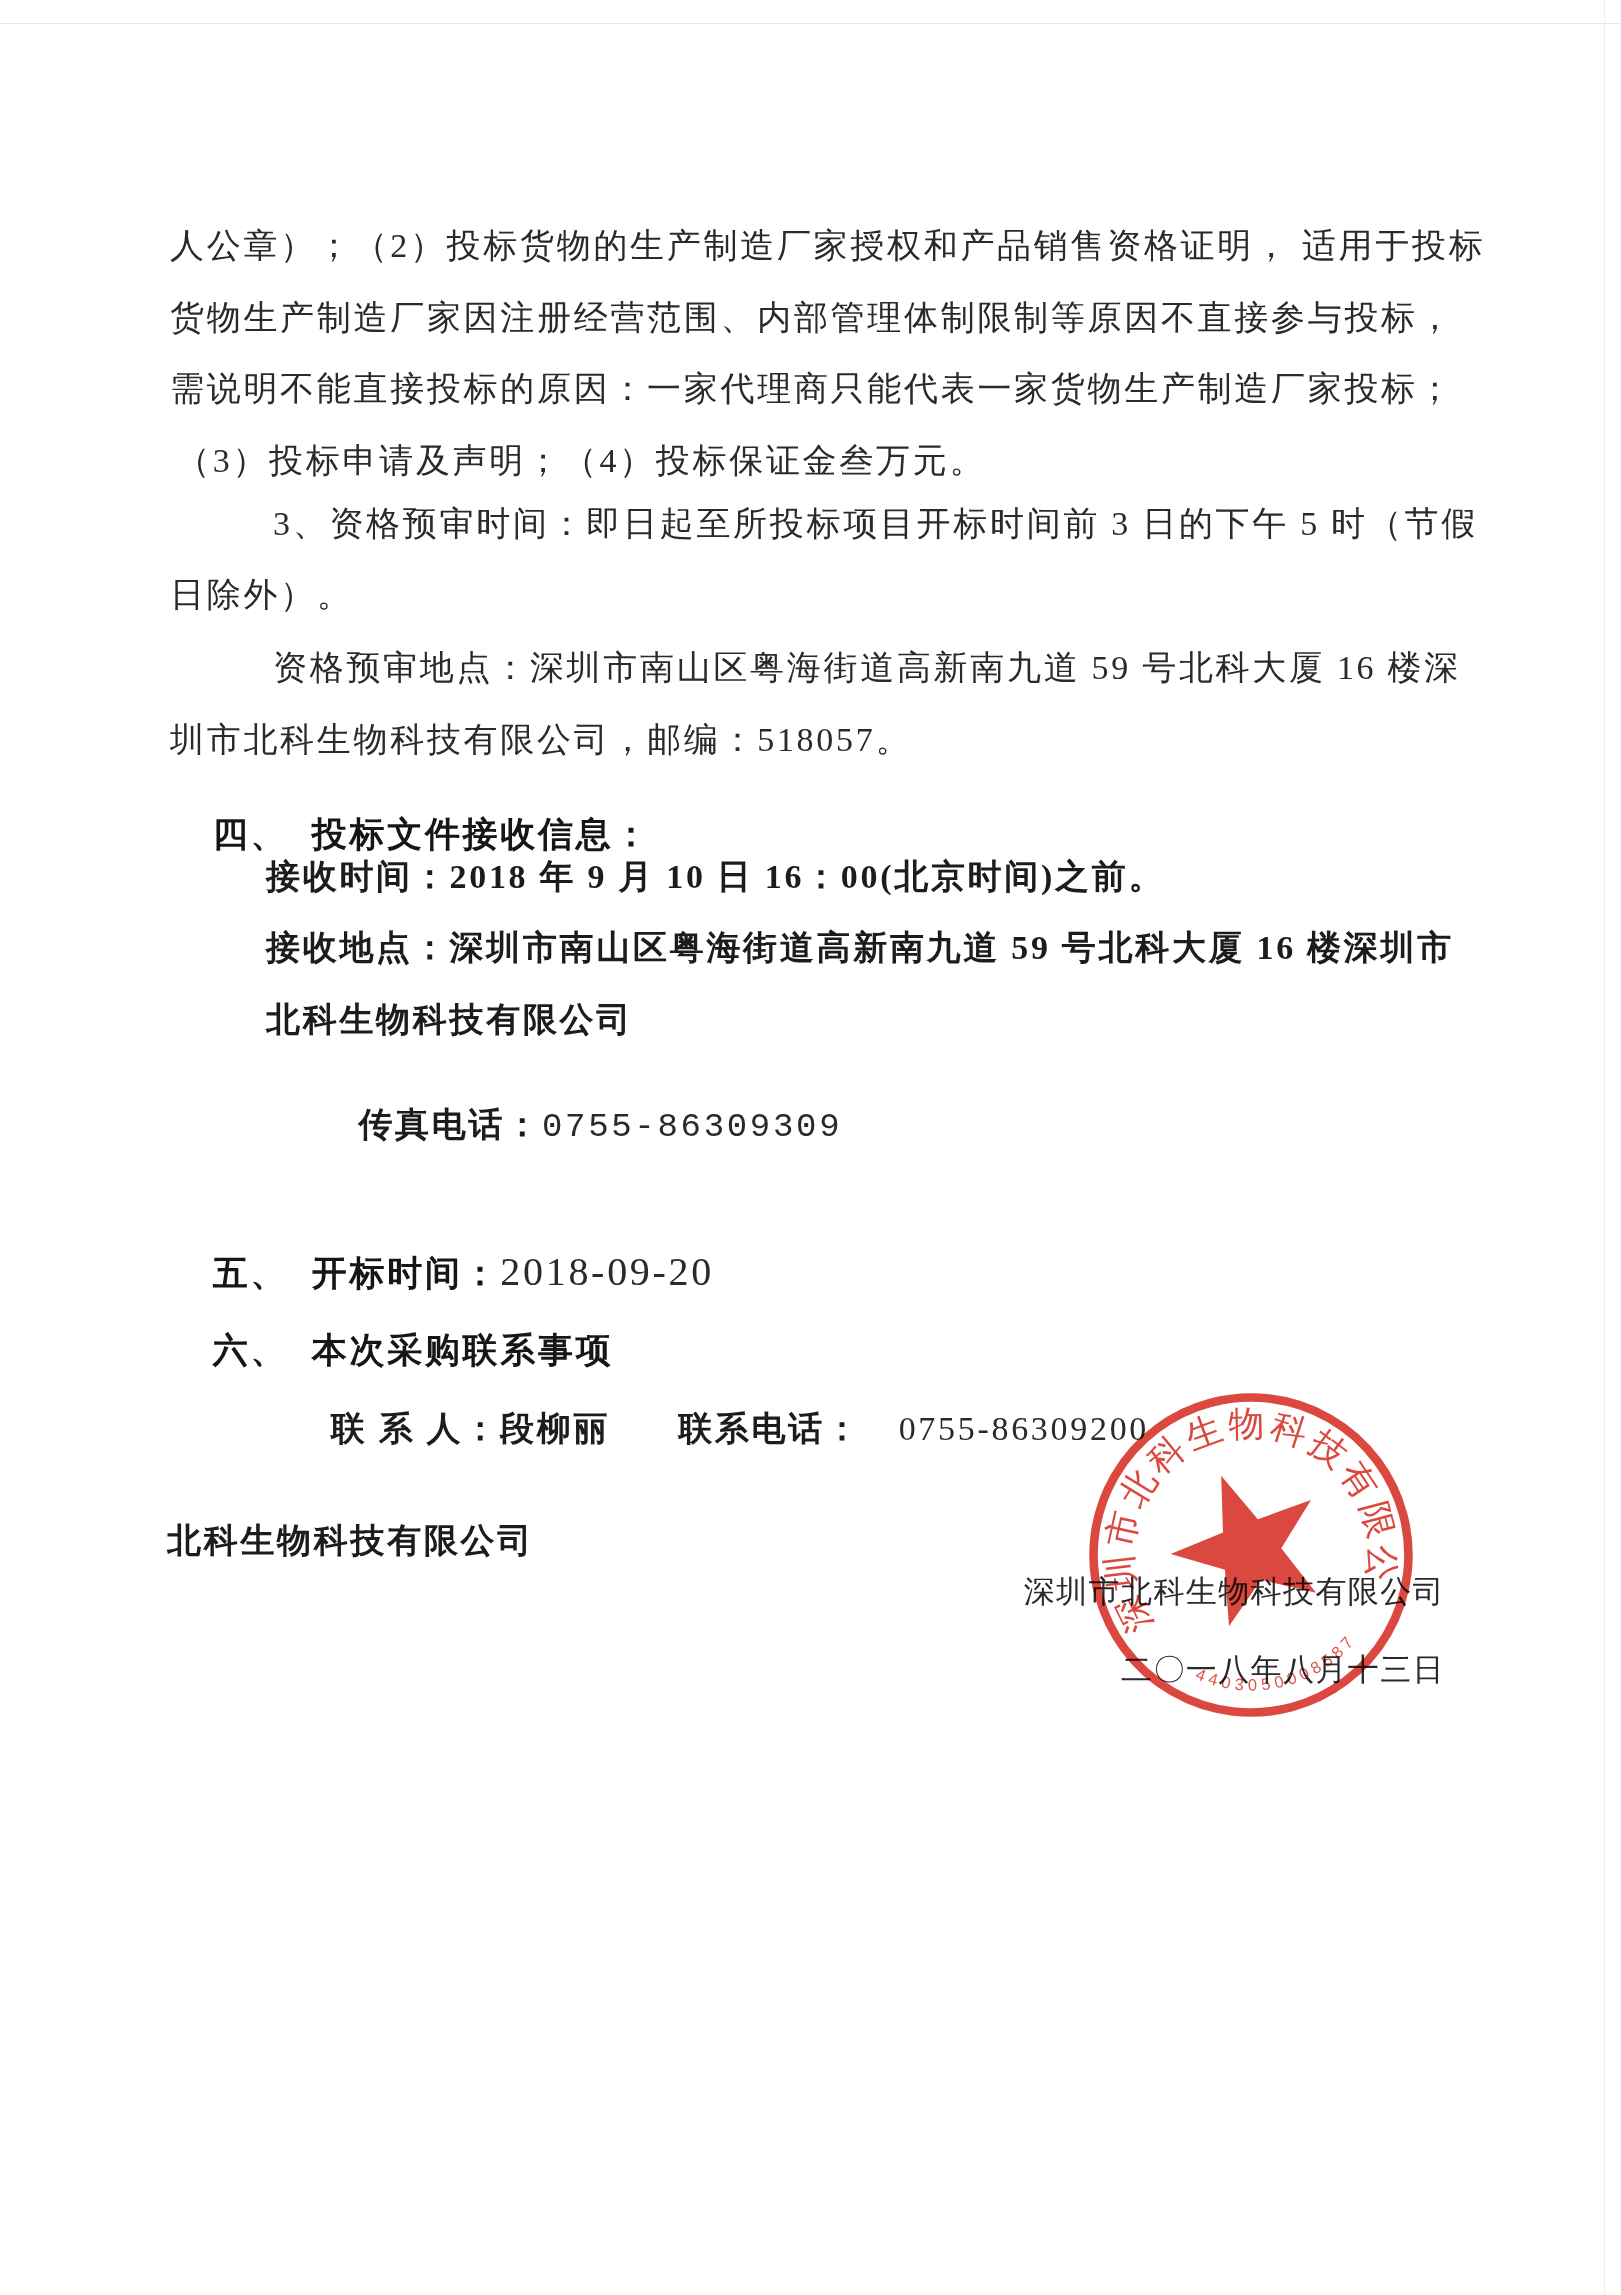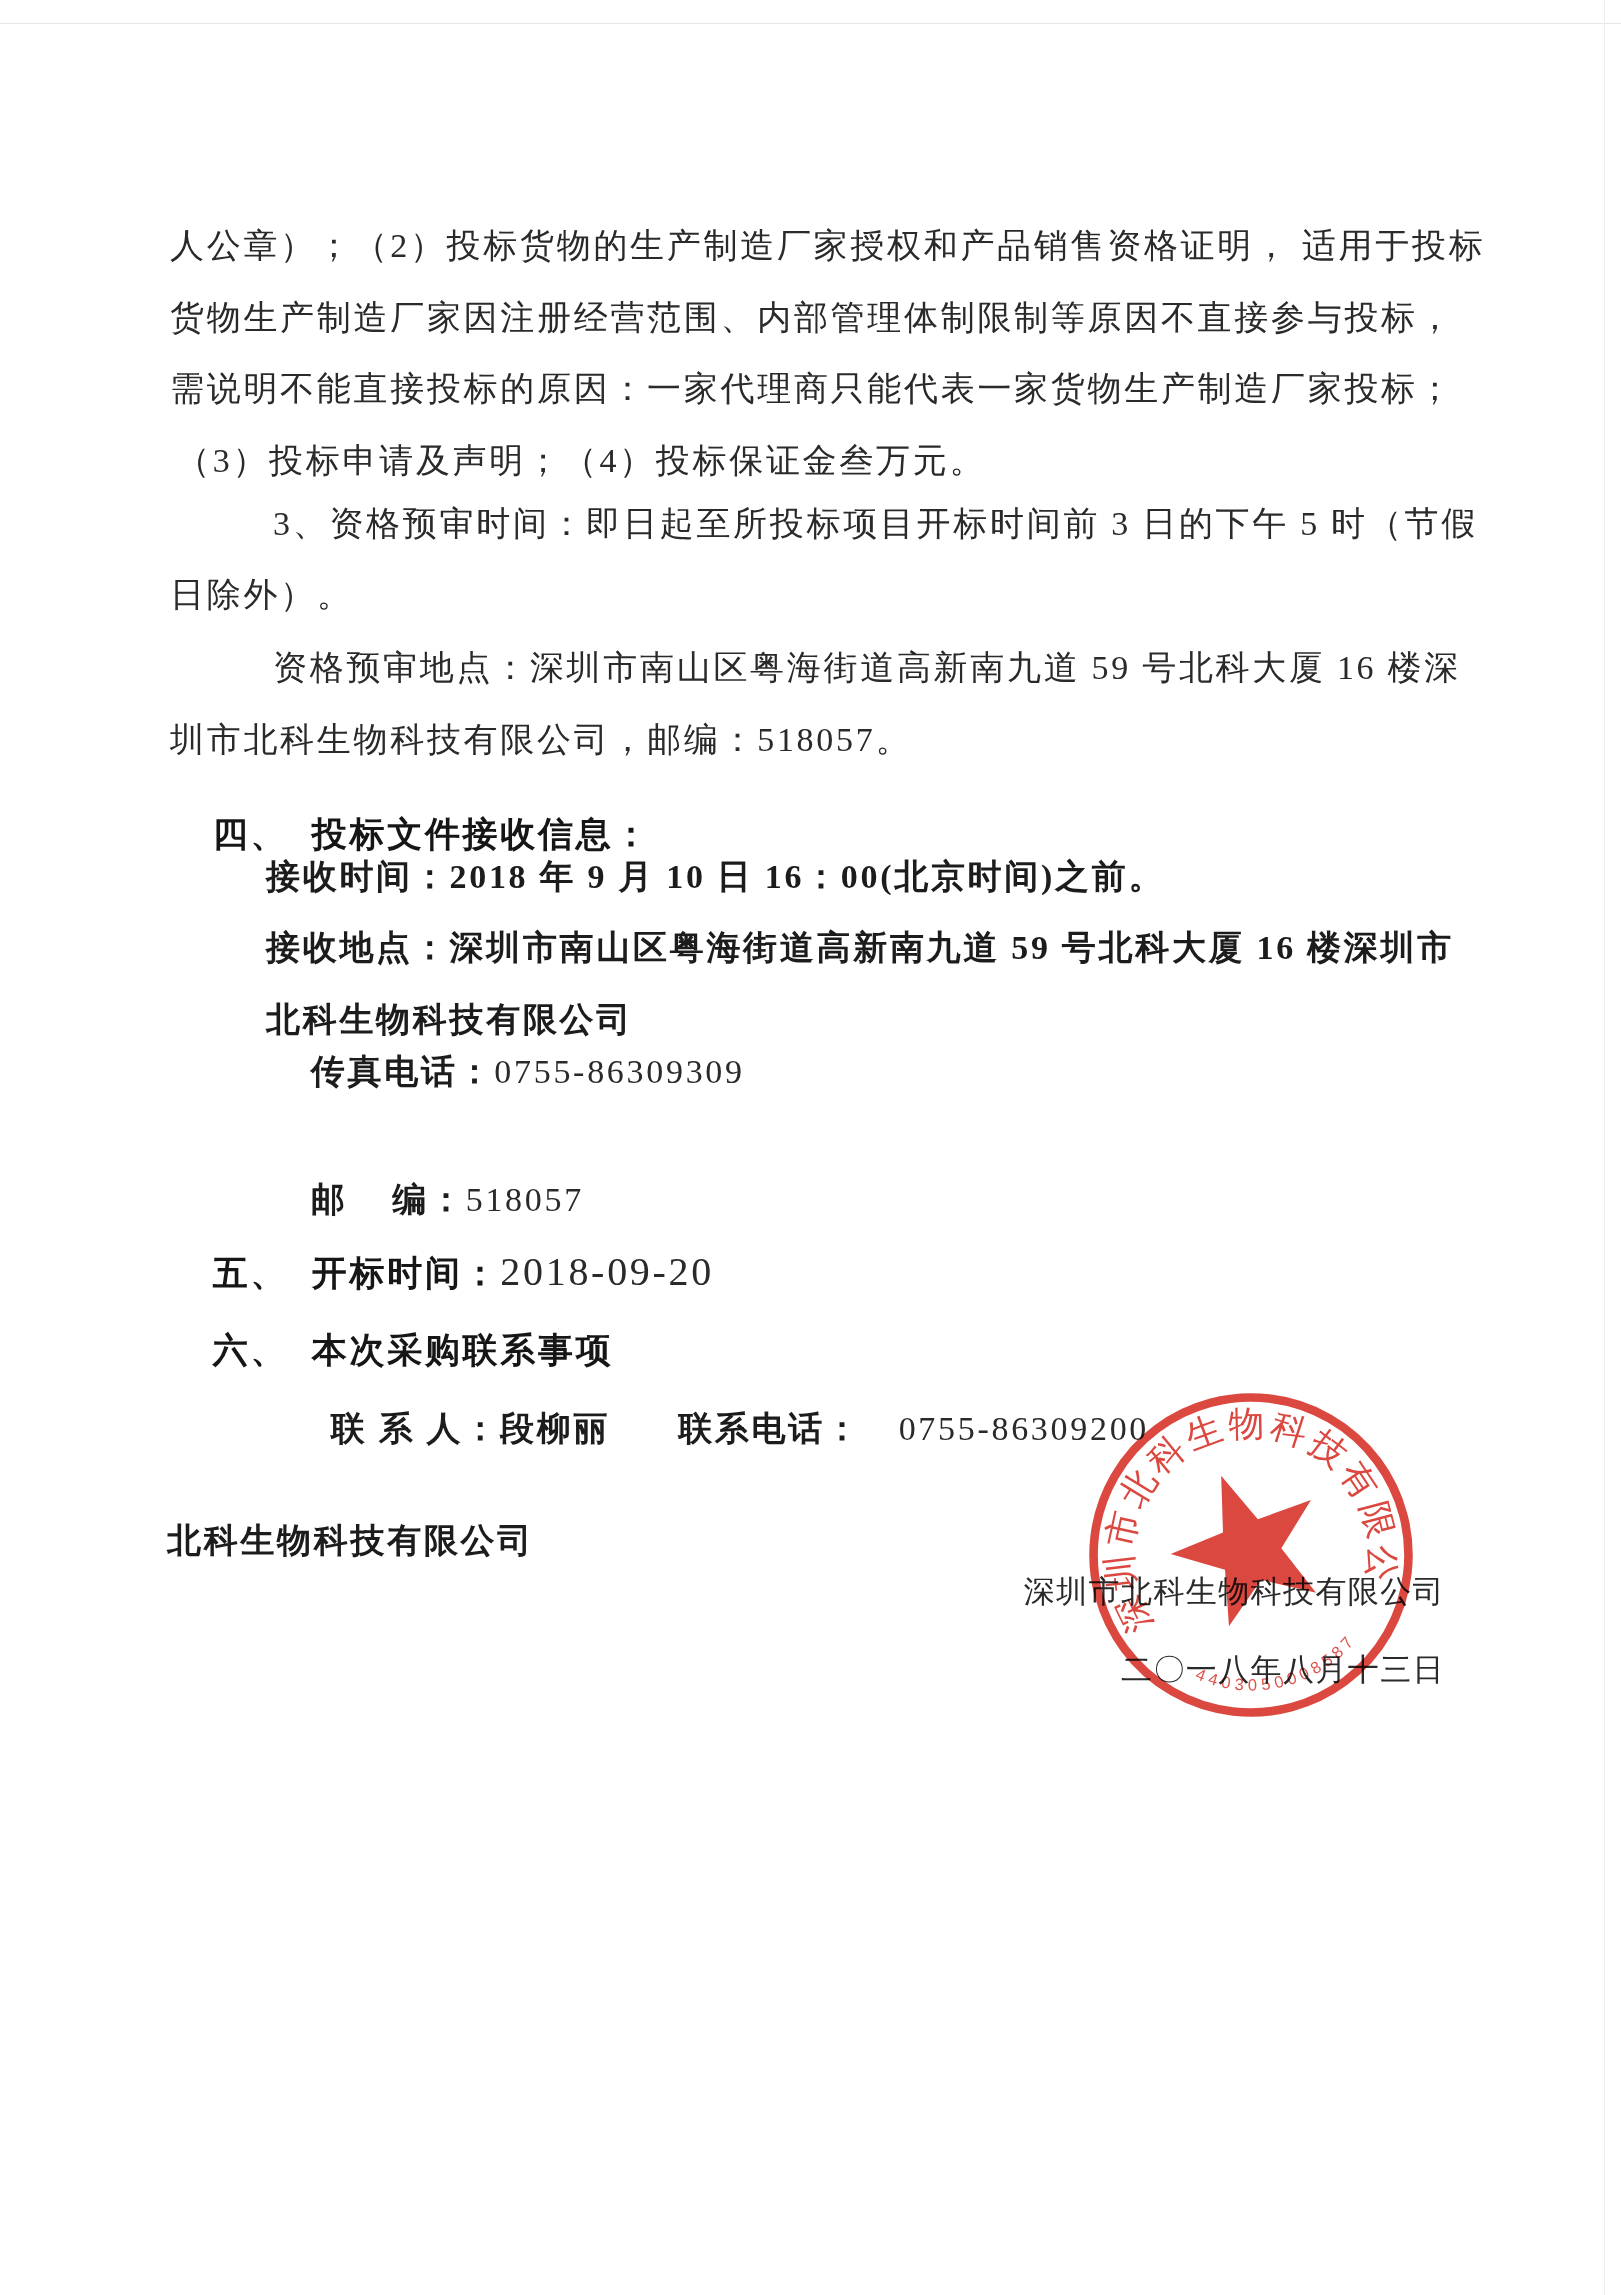--- a/index.html
+++ b/index.html
@@ -68,25 +68,22 @@
   <div class="ln" style="left:273px;top:649px;">资格预审地点：深圳市南山区粤海街道高新南九道 59 号北科大厦 16 楼深</div>
   <div class="ln" style="left:170px;top:721px;">圳市北科生物科技有限公司，邮编：518057。</div>
 
   <div class="ln h" style="left:167px;top:777px;">
     <span class="num">四、</span><span>投标文件接收信息：</span>
   </div>
 
   <div class="ln b" style="left:266px;top:858px;">接收时间：2018 年 9 月 10 日 16：00(北京时间)之前。</div>
   <div class="ln b" style="left:266px;top:929px;">接收地点：深圳市南山区粤海街道高新南九道 59 号北科大厦 16 楼深圳市</div>
   <div class="ln b" style="left:266px;top:1001px;">北科生物科技有限公司</div>
-  <div class="ln b" style="left:266px;top:1016px;">
+  <div class="ln b" style="left:266px;top:1072px;font-family:Liberation Mono, monospace;">
     <span>传真电话：</span><span class="val">0755-86309309</span>
-  </div>
-  <div class="ln b" style="left:266px;top:1144px;">
-    <span>邮    编：</span><span class="val">518057</span>
   </div>
 
   <div class="ln h" style="left:167px;top:1211px;">
     <span class="num">五、</span><span>开标时间：</span><span class="val" style="font-size:40px;">2018-09-20</span>
   </div>
 
   <div class="ln h" style="left:167px;top:1293px;">
     <span class="num">六、</span><span>本次采购联系事项</span>
   </div>
 

